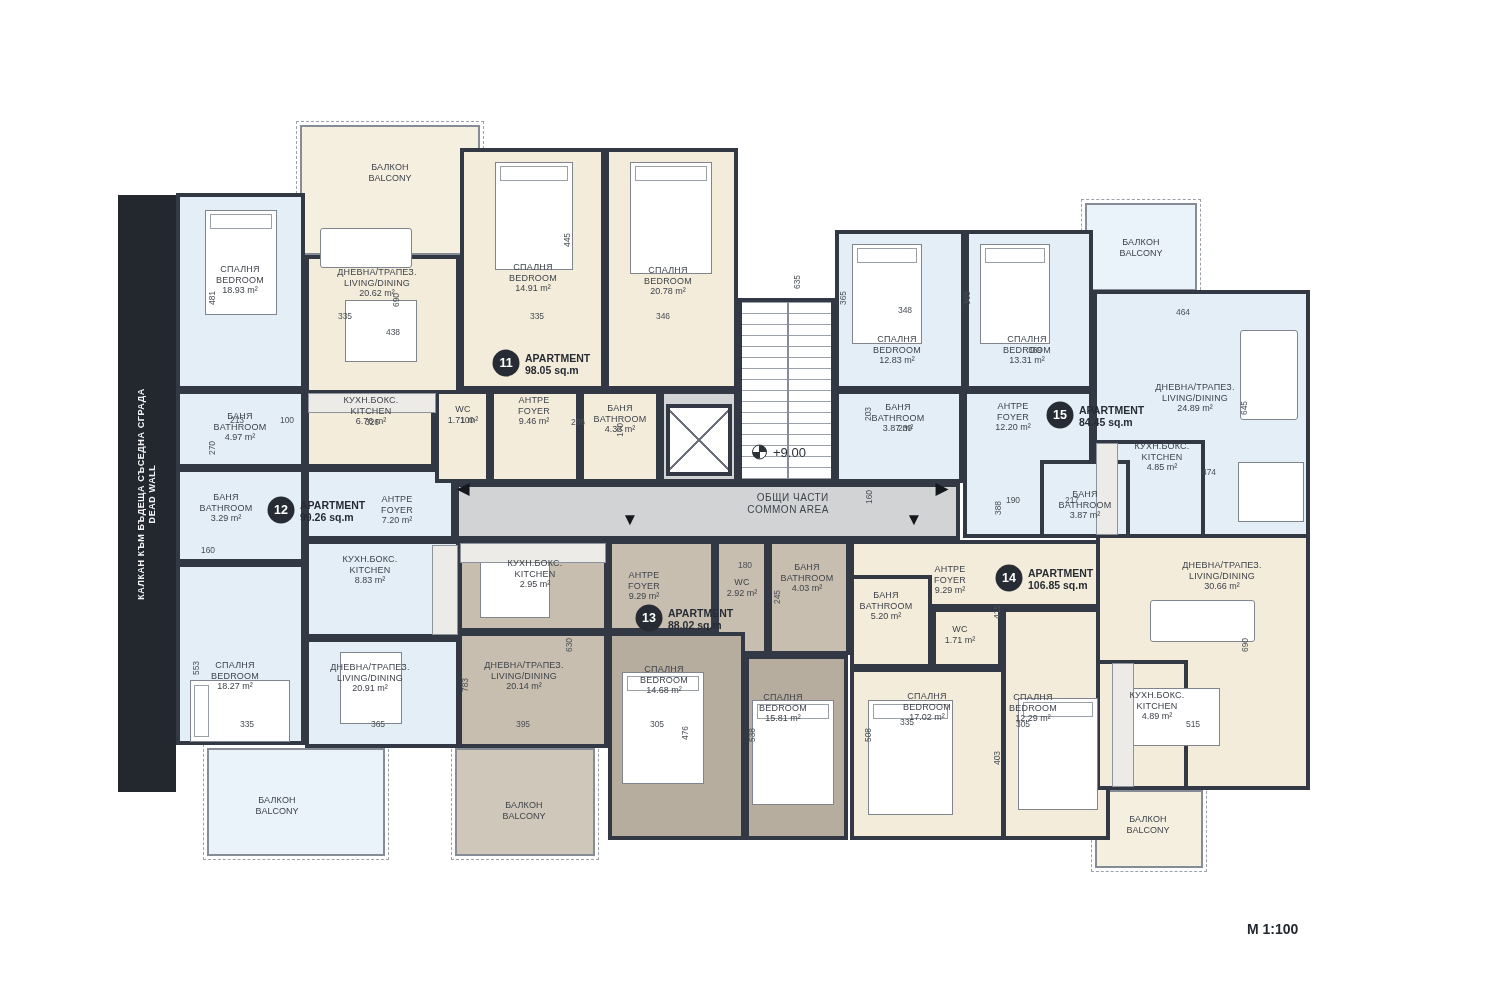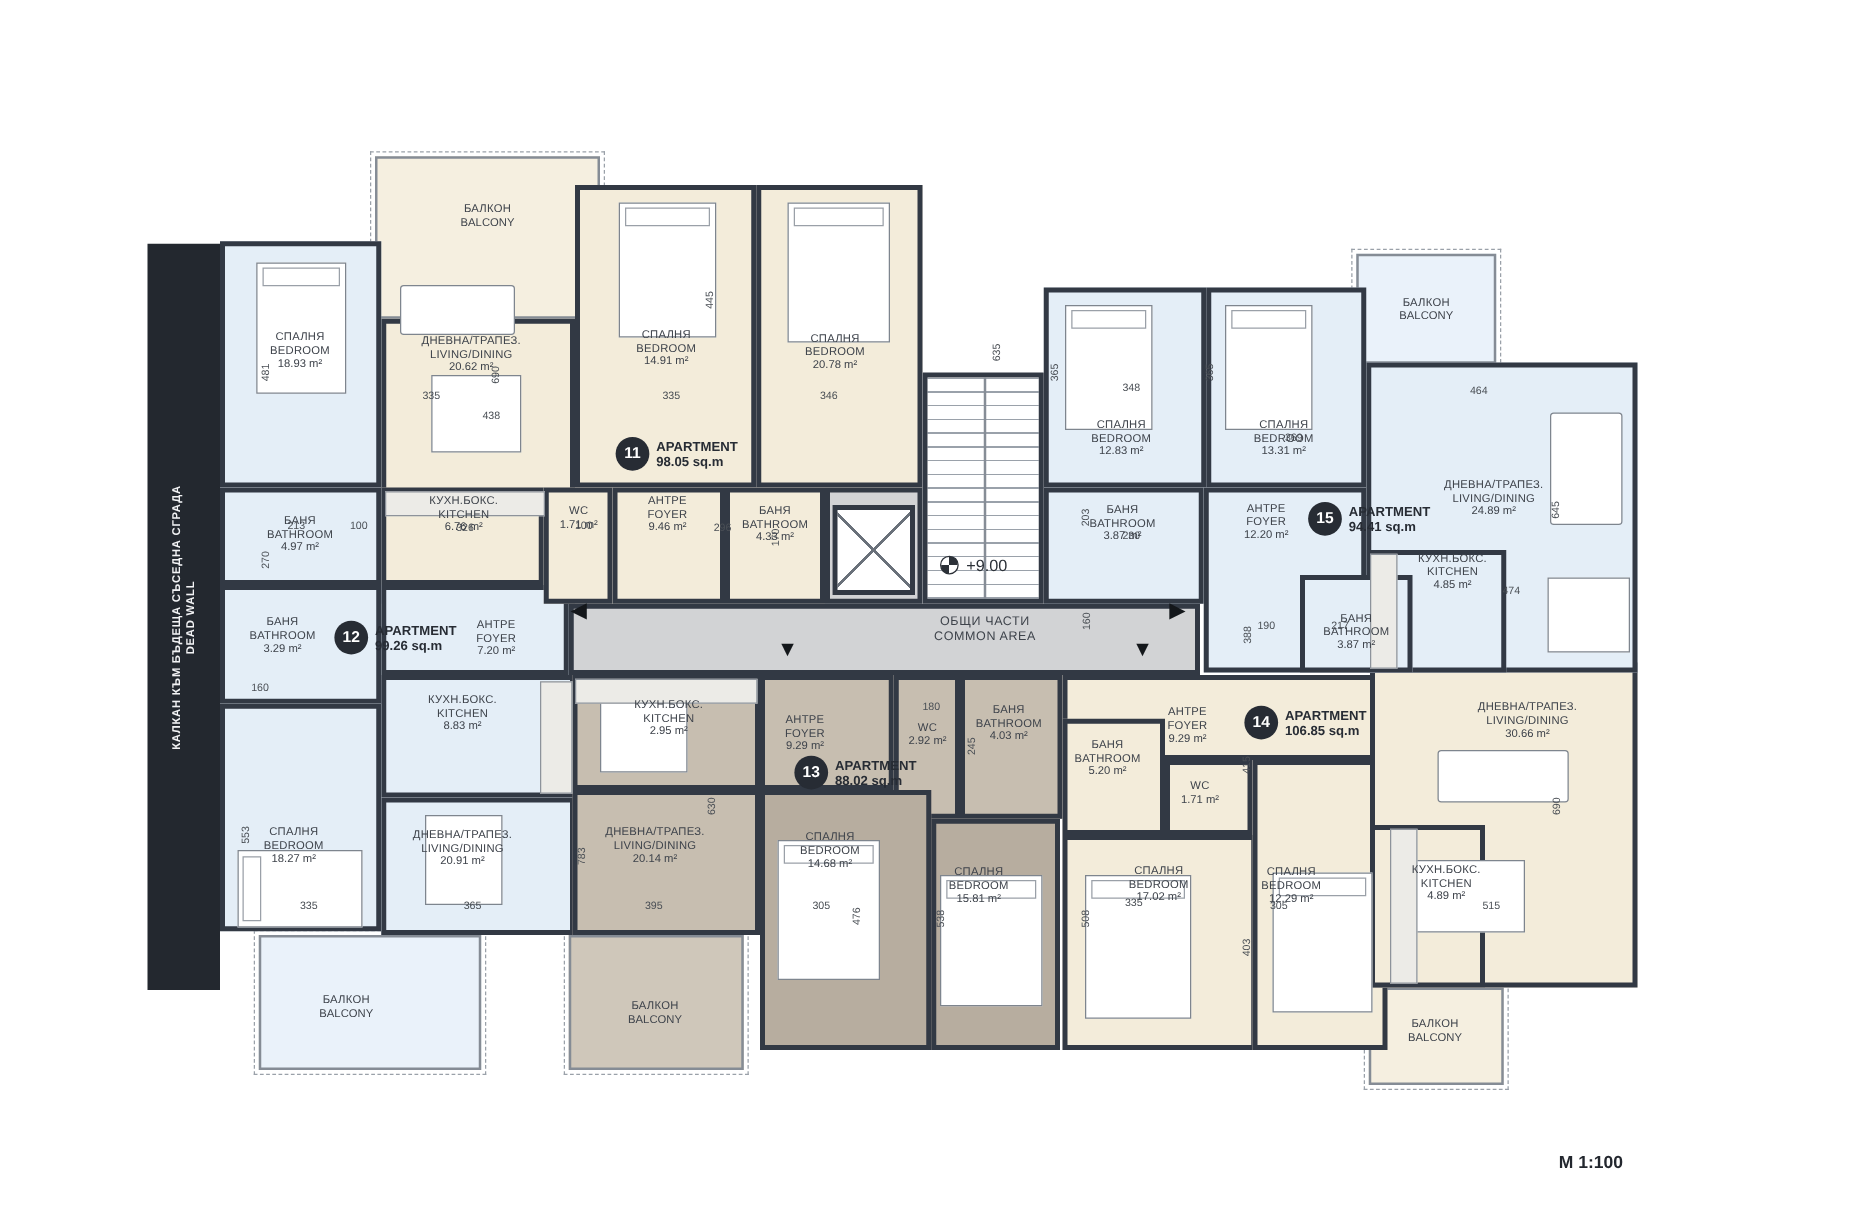--- a/index.html
+++ b/index.html
@@ -28,21 +28,21 @@
   .stairs .mid{position:absolute;left:50%;top:0;bottom:0;width:2px;background:#868d96;}
   .elev{background-color:#fff;
         background-image:linear-gradient(45deg,transparent calc(50% - 1px),#6a717a calc(50% - 1px) calc(50% + 1px),transparent calc(50% + 1px)),
                          linear-gradient(135deg,transparent calc(50% - 1px),#6a717a calc(50% - 1px) calc(50% + 1px),transparent calc(50% + 1px));}
   .arrow{position:absolute;font-size:17px;color:#14171b;transform:translate(-50%,-50%);z-index:31;}
   .deadwall{position:absolute;left:118px;top:195px;width:58px;height:597px;background:#23282f;z-index:5;}
   .dw-text{position:absolute;left:50%;top:50%;transform:translate(-50%,-50%) rotate(-90deg);
            width:580px;text-align:center;color:#f2f3f5;font-size:9px;font-weight:bold;
            line-height:11px;letter-spacing:.6px;white-space:nowrap;}
   .common-label{position:absolute;left:788px;top:504px;transform:translate(-50%,-50%);
-                text-align:center;font-size:10px;letter-spacing:.5px;color:#3e434b;line-height:12px;z-index:30;}
+                text-align:right;font-size:10px;letter-spacing:.5px;color:#3e434b;line-height:12px;z-index:30;}
   .elev-mark{position:absolute;left:752px;top:452px;transform:translateY(-50%);
              font-size:13px;color:#2c3138;display:flex;align-items:center;gap:6px;z-index:30;}
   .lvl-dot{display:inline-block;width:13px;height:13px;border-radius:50%;border:1px solid #2c3138;
            background:conic-gradient(#2c3138 0 90deg,#fff 90deg 180deg,#2c3138 180deg 270deg,#fff 270deg 360deg);}
   .scale{position:absolute;left:1247px;top:921px;font-size:14px;font-weight:bold;color:#23272e;}
   .north{position:absolute;left:1312px;top:868px;width:100px;height:90px;}
   .north .nbg{position:absolute;left:4px;top:48px;font-size:12.5px;font-weight:bold;color:#2b3036;}
   .north .nen{position:absolute;left:4px;top:63px;font-size:12.5px;color:#9ba1a8;}
   .north svg{position:absolute;left:38px;top:0;}
   #plan-layer{position:absolute;left:0;top:0;width:100%;height:100%;}
@@ -356,21 +356,21 @@
         <div>88.02 sq.m</div>
       </div>
       <div class="badge" style="left: 1009px; top: 578px;">14</div>
       <div class="badge-text" style="left: 1028px; top: 567px;">
         <div>APARTMENT</div>
         <div>106.85 sq.m</div>
       </div>
       <div class="badge" style="left: 1060px; top: 415px;">15</div>
       <div class="badge-text" style="left: 1079px; top: 404px;">
         <div>APARTMENT</div>
-        <div>94.41 sq.m</div>
+        <div>84.45 sq.m</div>
       </div>
       <div class="dim" style="left: 345px; top: 316px;">335</div>
       <div class="dim" style="left: 393px; top: 332px;">438</div>
       <div class="dim" style="left: 537px; top: 316px;">335</div>
       <div class="dim" style="left: 663px; top: 316px;">346</div>
       <div class="dim" style="left: 905px; top: 310px;">348</div>
       <div class="dim" style="left: 1035px; top: 310px; margin-top: 40px;">369</div>
       <div class="dim" style="left: 1183px; top: 312px;">464</div>
       <div class="dim v" style="left: 212px; top: 298px;">481</div>
       <div class="dim v" style="left: 396px; top: 300px;">690</div>

